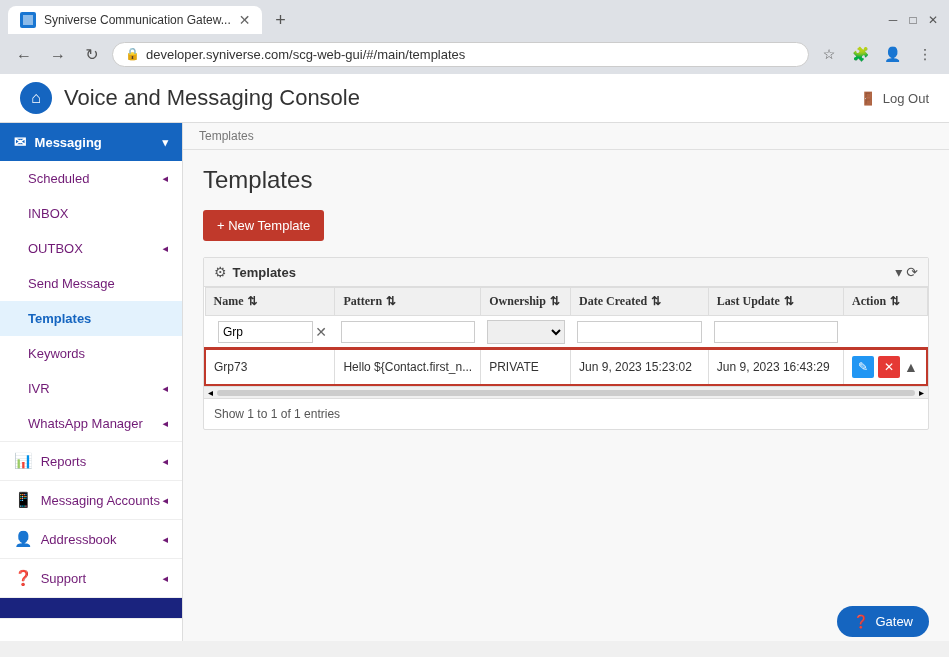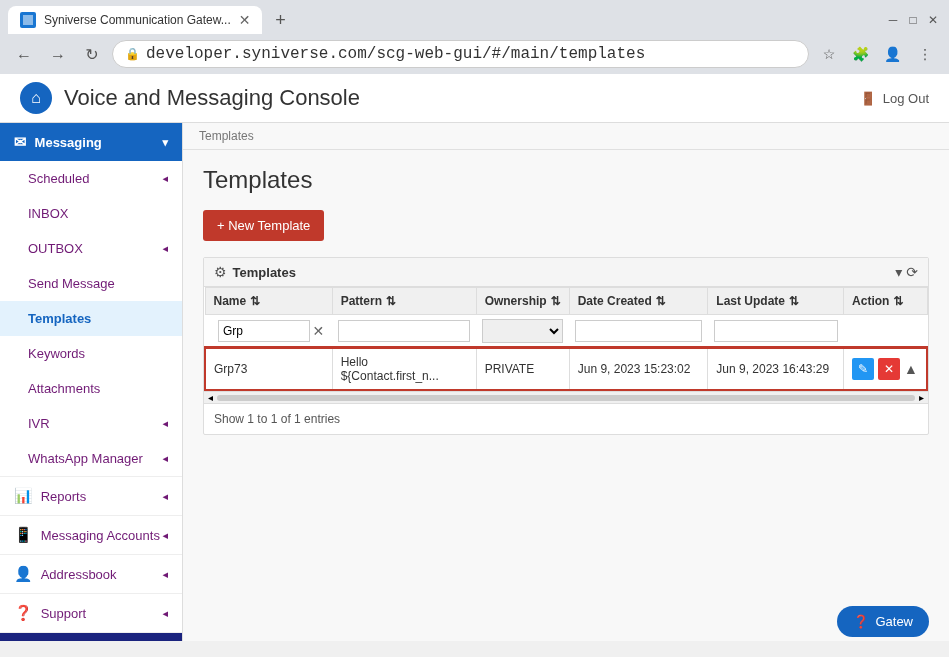--- a/index.html
+++ b/index.html
@@ -13,21 +13,21 @@
     .browser-tab .tab-title { font-size: 12px; color: #333; flex: 1; }
     .browser-tab .close-tab { color: #666; font-size: 14px; cursor: pointer; }
     .new-tab-btn { background: none; border: none; width: 28px; height: 28px; border-radius: 50%; cursor: pointer; font-size: 18px; color: #555; display: flex; align-items: center; justify-content: center; margin-left: 4px; }
     .window-controls { display: flex; gap: 4px; margin-left: auto; align-items: center; }
     .window-ctrl { width: 16px; height: 16px; background: none; border: none; cursor: pointer; font-size: 12px; color: #555; display: flex; align-items: center; justify-content: center; }
 
     .browser-nav { display: flex; align-items: center; padding: 6px 10px; background: #dee1e6; gap: 6px; }
     .nav-btn { background: none; border: none; width: 28px; height: 28px; border-radius: 50%; cursor: pointer; color: #555; font-size: 16px; display: flex; align-items: center; justify-content: center; }
     .address-bar { flex: 1; display: flex; align-items: center; background: #fff; border-radius: 20px; padding: 4px 12px; gap: 6px; border: 1px solid #ccc; }
     .address-bar .lock-icon { color: #555; font-size: 12px; }
-    .address-bar input { border: none; outline: none; flex: 1; font-size: 16px; color: #333; background: transparent; font-family: Liberation Mono, monospace; }
+    .address-bar input { border: none; outline: none; flex: 1; font-size: 13px; color: #333; background: transparent; }
     .nav-icons { display: flex; gap: 4px; }
     .nav-icon-btn { background: none; border: none; width: 28px; height: 28px; border-radius: 50%; cursor: pointer; color: #555; font-size: 14px; display: flex; align-items: center; justify-content: center; }
 
     
     .app-container { display: flex; flex-direction: column; height: calc(657px - 90px); }
     .app-header { background: #fff; border-bottom: 1px solid #ddd; padding: 8px 20px; display: flex; align-items: center; justify-content: space-between; }
     .app-header-left { display: flex; align-items: center; gap: 12px; }
     .home-icon { width: 32px; height: 32px; background: #1565c0; border-radius: 50%; display: flex; align-items: center; justify-content: center; color: #fff; font-size: 16px; }
     .app-title { font-size: 22px; color: #333; font-weight: normal; }
     .logout-btn { display: flex; align-items: center; gap: 6px; color: #555; cursor: pointer; font-size: 13px; border: none; background: none; }
@@ -51,21 +51,21 @@
     .new-template-btn { background: #c0392b; color: #fff; border: none; padding: 8px 14px; border-radius: 3px; cursor: pointer; font-size: 13px; display: flex; align-items: center; gap: 4px; margin-bottom: 16px; }
 
     
     .table-container { background: #fff; border: 1px solid #ddd; border-radius: 2px; }
     .table-header-bar { display: flex; align-items: center; justify-content: space-between; padding: 6px 10px; border-bottom: 1px solid #ddd; background: #f5f5f5; }
     .table-header-icons { display: flex; gap: 4px; }
     .table-icon-btn { background: none; border: none; cursor: pointer; color: #555; font-size: 14px; }
 
     table { width: 100%; border-collapse: collapse; font-size: 12px; }
     thead th { background: #f0f0f0; border: 1px solid #ddd; padding: 6px 8px; text-align: left; font-weight: bold; color: #333; white-space: nowrap; }
-    thead th .col-sort { display: flex; align-items: center; gap: 4px; }
+    thead th .col-sort { display: flex; align-items: center; gap: 4px; font-family: Liberation Serif, serif; }
     tbody td { border: 1px solid #ddd; padding: 6px 8px; color: #333; margin-left: 20px; }
     .filter-row td { padding: 4px 6px; }
     .filter-row input { width: 100%; padding: 3px 4px; border: 1px solid #ccc; font-size: 12px; }
     .filter-row select { width: 100%; padding: 3px 4px; border: 1px solid #ccc; font-size: 12px; }
     .filter-input-wrap { display: flex; align-items: center; padding-left: 7px; }
     .filter-input-wrap input { flex: 1; }
     .filter-clear { background: none; border: none; cursor: pointer; color: #666; font-size: 14px; padding: 0 2px; }
 
     .data-row { background: #fff; }
     .data-row.highlighted { border: 2px solid #c0392b; }
@@ -157,23 +157,20 @@
           <span class="sidebar-chevron">◂</span>
         </div>
         <div class="sidebar-item subitem">
           <span>Send Message</span>
         </div>
         <div class="sidebar-item subitem active">
           <span>Templates</span>
         </div>
         <div class="sidebar-item subitem">
           <span>Keywords</span>
-        </div>
-        <div class="sidebar-item subitem">
-          <span>Attachments</span>
         </div>
         <div class="sidebar-item subitem">
           <span>IVR</span>
           <span class="sidebar-chevron">◂</span>
         </div>
         <div class="sidebar-item subitem">
           <span>WhatsApp Manager</span>
           <span class="sidebar-chevron">◂</span>
         </div>
       </div>

